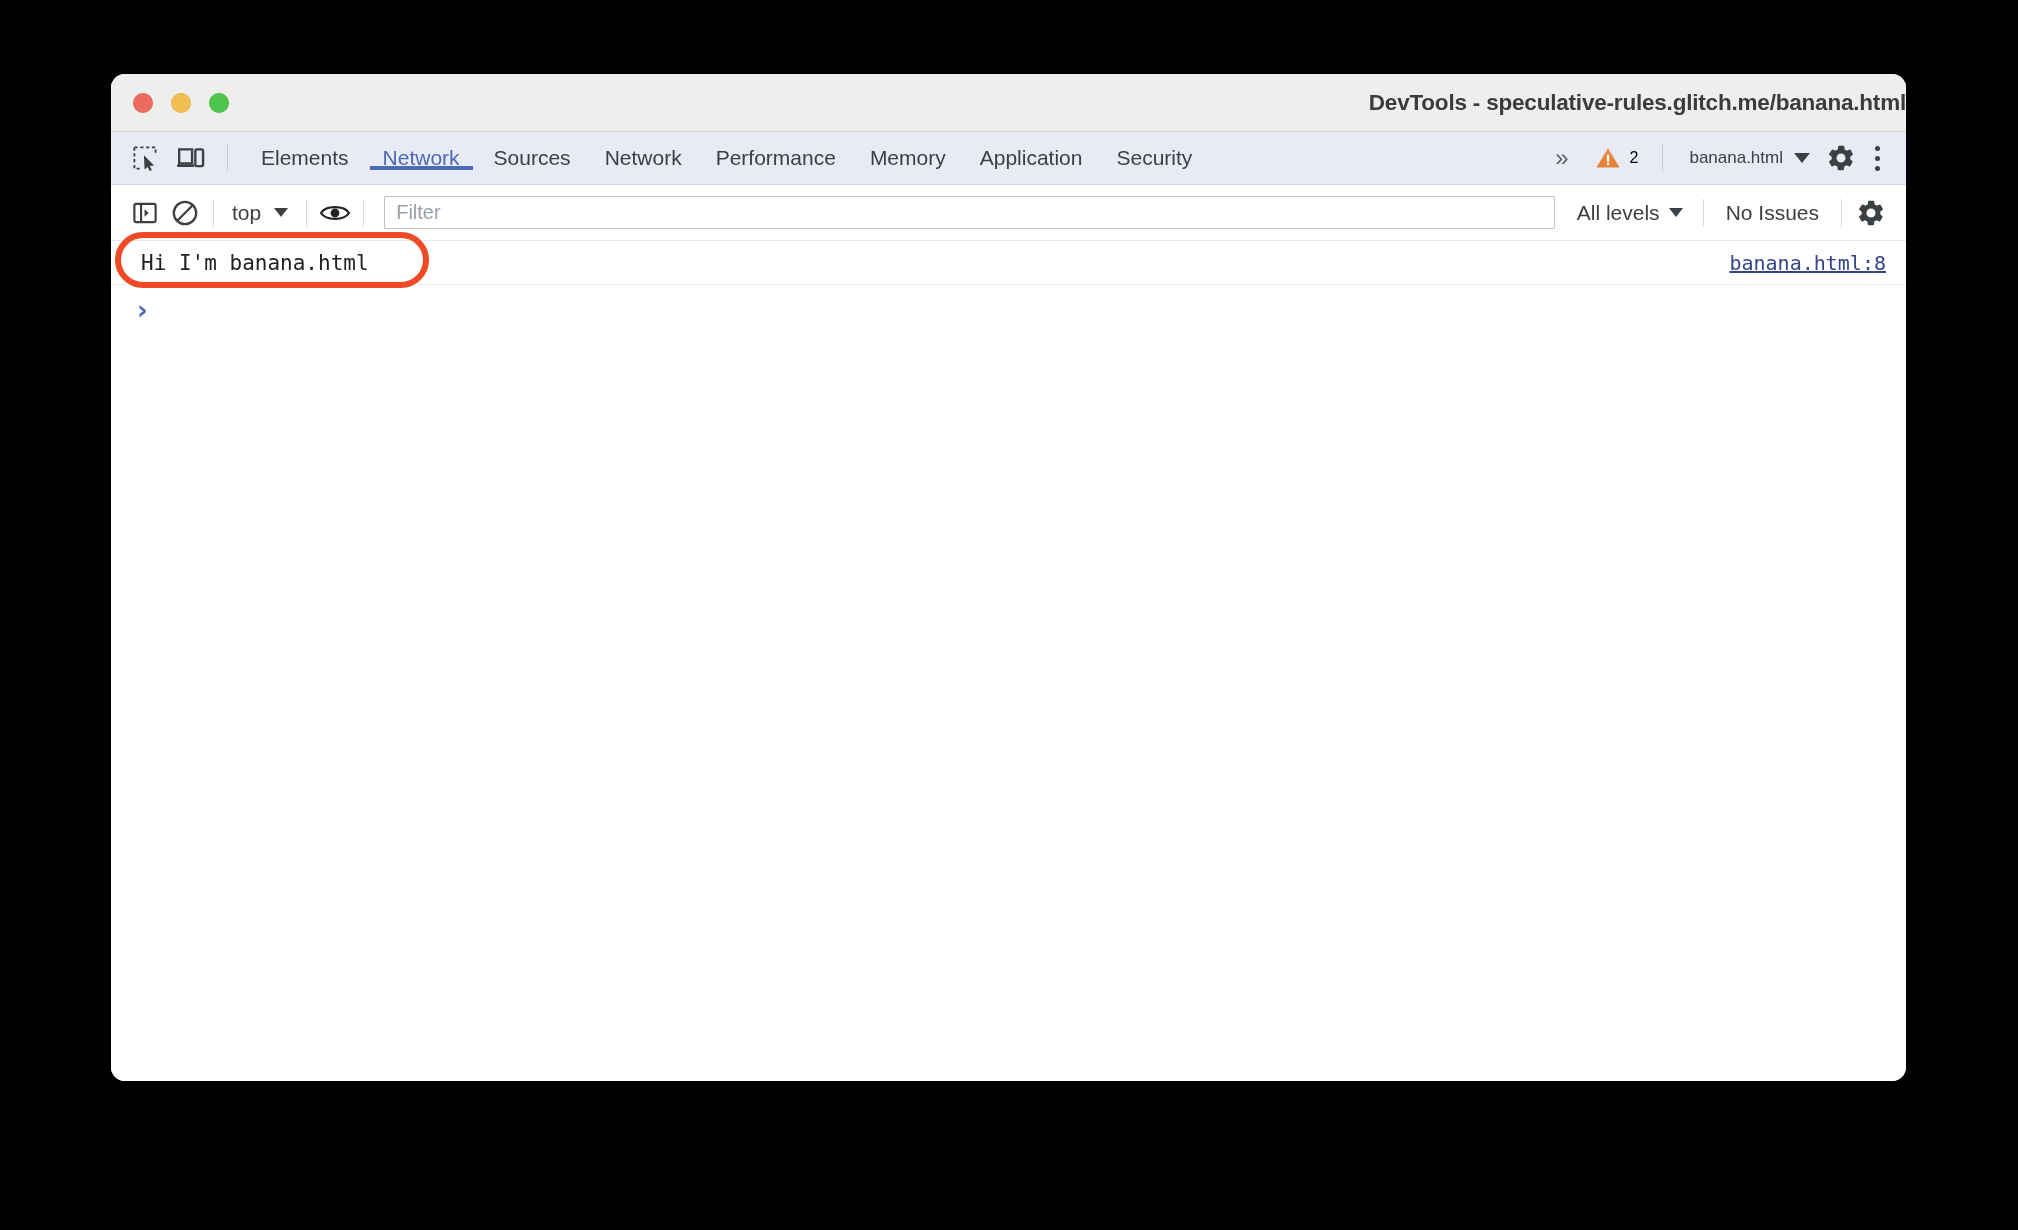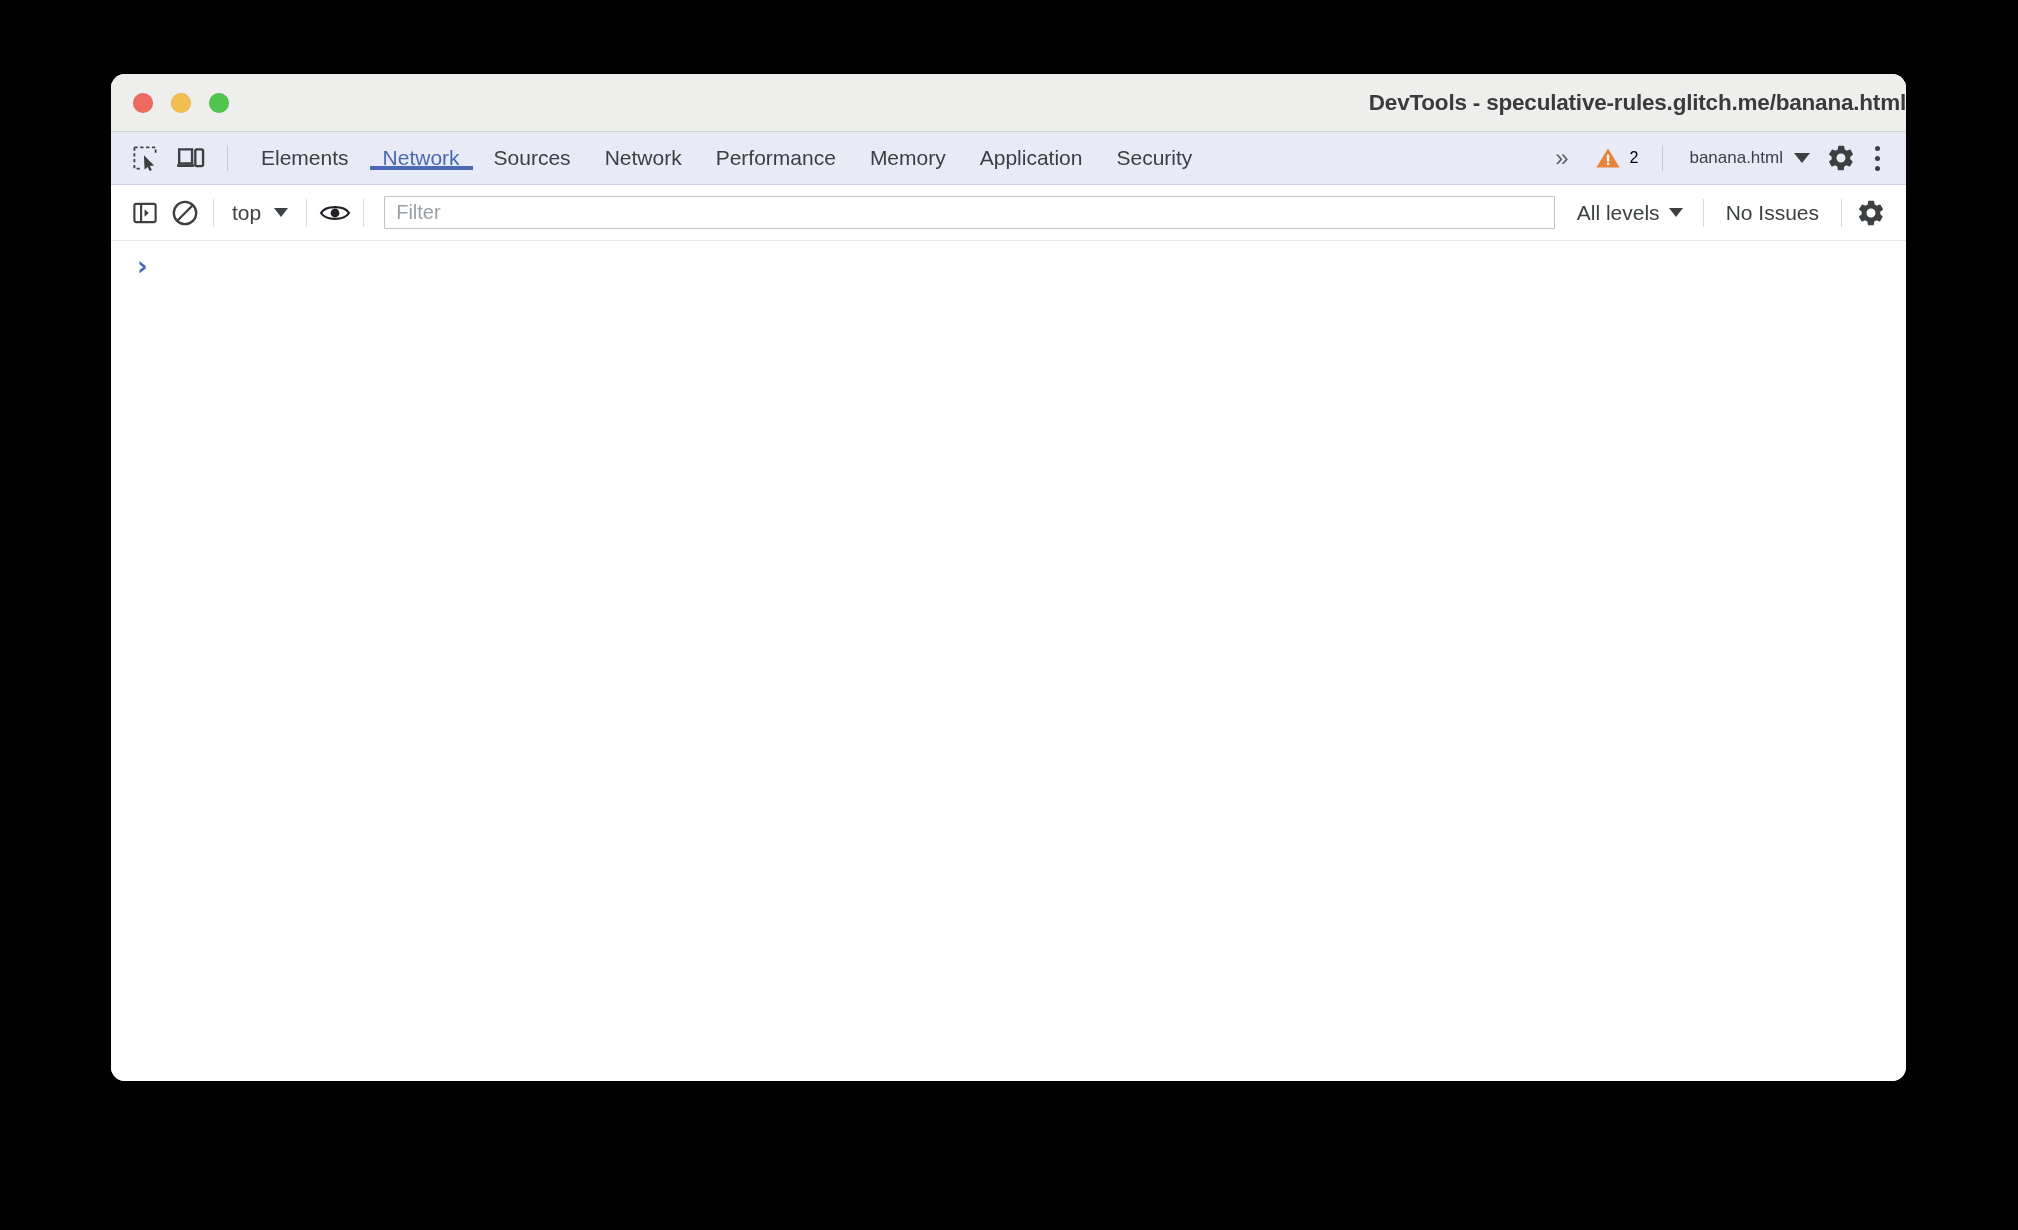--- a/index.html
+++ b/index.html
@@ -404,18 +404,23 @@
     <div id="issues">No Issues</div>
     <span class="vsep"></span>
     <div class="icon-btn">
       <svg width="30" height="30" viewBox="0 0 24 24">
         <path fill="#3c4043" d="M19.4 13a7.6 7.6 0 0 0 .06-1 7.6 7.6 0 0 0-.07-1l2.02-1.57a.49.49 0 0 0 .12-.62l-1.92-3.32a.49.49 0 0 0-.59-.22l-2.39.96a7.05 7.05 0 0 0-1.73-1l-.36-2.54a.48.48 0 0 0-.48-.41h-3.84a.48.48 0 0 0-.47.41l-.36 2.54c-.62.26-1.2.6-1.73 1l-2.39-.96a.48.48 0 0 0-.59.22L2.47 8.81a.48.48 0 0 0 .11.62L4.6 11a7.93 7.93 0 0 0 0 2l-2.02 1.57a.49.49 0 0 0-.11.62l1.92 3.32c.12.22.38.3.59.22l2.39-.96c.5.39 1.09.73 1.73 1l.36 2.54c.04.23.24.41.47.41h3.84c.24 0 .44-.18.48-.41l.36-2.54c.62-.26 1.2-.6 1.73-1l2.39.96c.22.08.47 0 .59-.22l1.92-3.32a.49.49 0 0 0-.12-.62L19.4 13zM12 15.6A3.6 3.6 0 1 1 12 8.4a3.6 3.6 0 0 1 0 7.2z"></path>
       </svg>
     </div>
   </div>
 
   <div id="console-body">
+    <div class="console-row">
+      <span class="msg-text">Hi I'm banana.html</span>
+      <span class="msg-source">banana.html:8</span>
+      <div id="annotation"></div>
+    </div>
     <div class="prompt-row">
       <span class="prompt-chevron">›</span>
     </div>
   </div>
 
 </div>
 
 </body></html>

